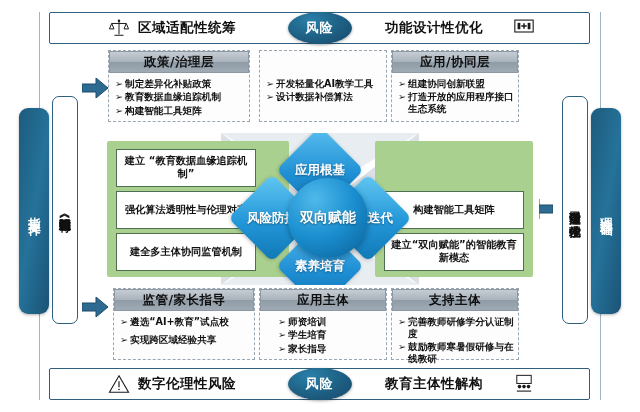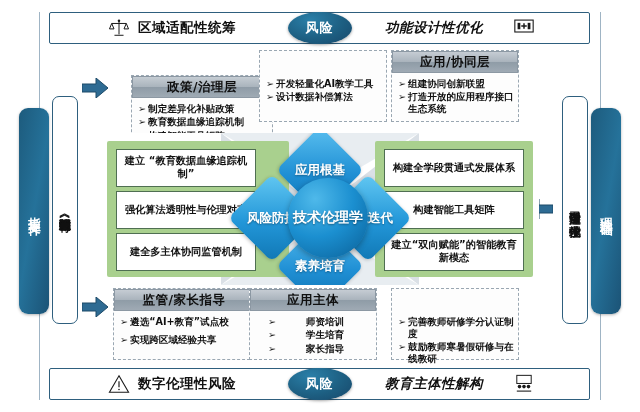--- a/index.html
+++ b/index.html
@@ -13,21 +13,21 @@
           background:#ffffff;border:1.5px solid #2e5f7e;border-radius:2px;
           box-sizing:border-box;}
   .banner.top{top:12px;}
   .banner.bottom{top:368px;}
   .banner-inner{position:relative;width:100%;height:100%;}
 
   .banner-text{position:absolute;top:50%;transform:translateY(-50%);
                font-size:13.5px;font-weight:bold;color:#111;letter-spacing:.5px;
                white-space:nowrap;}
   .bt-left{left:88px;}
-  .bt-right{left:335px;font-style:italic;}
+  .bt-right{left:335px;}
 
   .banner-icon{position:absolute;top:50%;transform:translateY(-50%);
                width:22px;height:20px;}
   .bi-left{left:58px;}
   .bi-right{left:463px;}
 
   .risk-pill{position:absolute;left:50%;top:50%;
              transform:translate(-50%,-50%);
              width:64px;height:32px;border-radius:50%;
              background:radial-gradient(ellipse at 35% 25%,#2a7fa8 0%,#1d5f82 55%,#17476a 100%);
@@ -62,26 +62,26 @@
            display:flex;align-items:center;justify-content:center;
            font-size:12.5px;font-weight:bold;color:#101010;letter-spacing:.5px;}
   .colbody{position:absolute;left:0;right:0;top:22px;bottom:0;
            padding:5px 4px 3px 6px;box-sizing:border-box;}
   .bullet{display:flex;font-size:9.6px;color:#111;line-height:1.25;
           margin-bottom:1.5px;font-weight:bold;}
   .bullet .mk{flex:0 0 auto;margin-right:2px;color:#222;}
   .bullet .tx{flex:1 1 auto;}
 
   
-  #box-policy   {left:131px;top:50px;width:142px;height:72px;margin-top:25px;}
+  #box-policy   {left:108px;top:50px;width:142px;height:72px;}
   #box-tech     {left:259px;top:50px;width:128px;height:72px;}
   #box-app      {left:391px;top:50px;width:128px;height:72px;}
   
   #box-regulate {left:113px;top:288px;width:142px;height:72px;}
-  #box-appsubj  {left:249px;top:288px;width:128px;height:72px;text-align:center;}
+  #box-appsubj  {left:259px;top:288px;width:128px;height:72px;}
   #box-support  {left:391px;top:288px;width:128px;height:72px;}
 
   
   #stage{position:absolute;left:101px;top:133px;width:438px;height:152px;
          background:#ffffff;overflow:hidden;}
 
   .greenpanel{position:absolute;top:8px;height:136px;width:158px;
               background:#a9d08e;border-radius:2px;}
   #green-left{left:6px;padding-left:24px;}
   #green-right{left:274px;}
@@ -286,20 +286,21 @@
         <span class="tx">学生培育</span>
       </div>
       <div class="bullet">
         <span class="mk">➢</span>
         <span class="tx">家长指导</span>
       </div>
     </div>
   </div>
 
   <div class="colbox" id="box-support">
+    <div class="colhead">支持主体</div>
     <div class="colbody">
       <div class="bullet">
         <span class="mk">➢</span>
         <span class="tx">完善教师研修学分认证制度</span>
       </div>
       <div class="bullet">
         <span class="mk">➢</span>
         <span class="tx">鼓励教师寒暑假研修与在线教研</span>
       </div>
     </div>
@@ -314,36 +315,35 @@
       <polygon points="120,152 318,152 219,94" fill="#e6ebef" opacity=".9"></polygon>
     </svg>
 
     <div class="greenpanel" id="green-left">
       <div class="gcard gc1">建立 “教育数据血缘追踪机制”</div>
       <div class="gcard gc2">强化算法透明性与伦理对齐</div>
       <div class="gcard gc3">建全多主体协同监管机制</div>
     </div>
 
     <div class="greenpanel" id="green-right">
-      <div class="gcard gc1">构建全学段贯通式发展体系</div>
       <div class="gcard gc2">构建智能工具矩阵</div>
       <div class="gcard gc3">建立“双向赋能”的智能教育新模态</div>
     </div>
 
     <div class="diamond" id="dia-top">
       <div class="dtxt">应用根基</div>
     </div>
     <div class="diamond" id="dia-left">
       <div class="dtxt">风险防控</div>
     </div>
     <div class="diamond" id="dia-right">
       <div class="dtxt">功能迭代</div>
     </div>
     <div class="diamond" id="dia-bottom">
       <div class="dtxt">素养培育</div>
     </div>
 
     <div id="core">
-      <span>技术伦理学</span>
+      <span>双向赋能</span>
     </div>
   </div>
 
 </div>
 
 </body></html>

